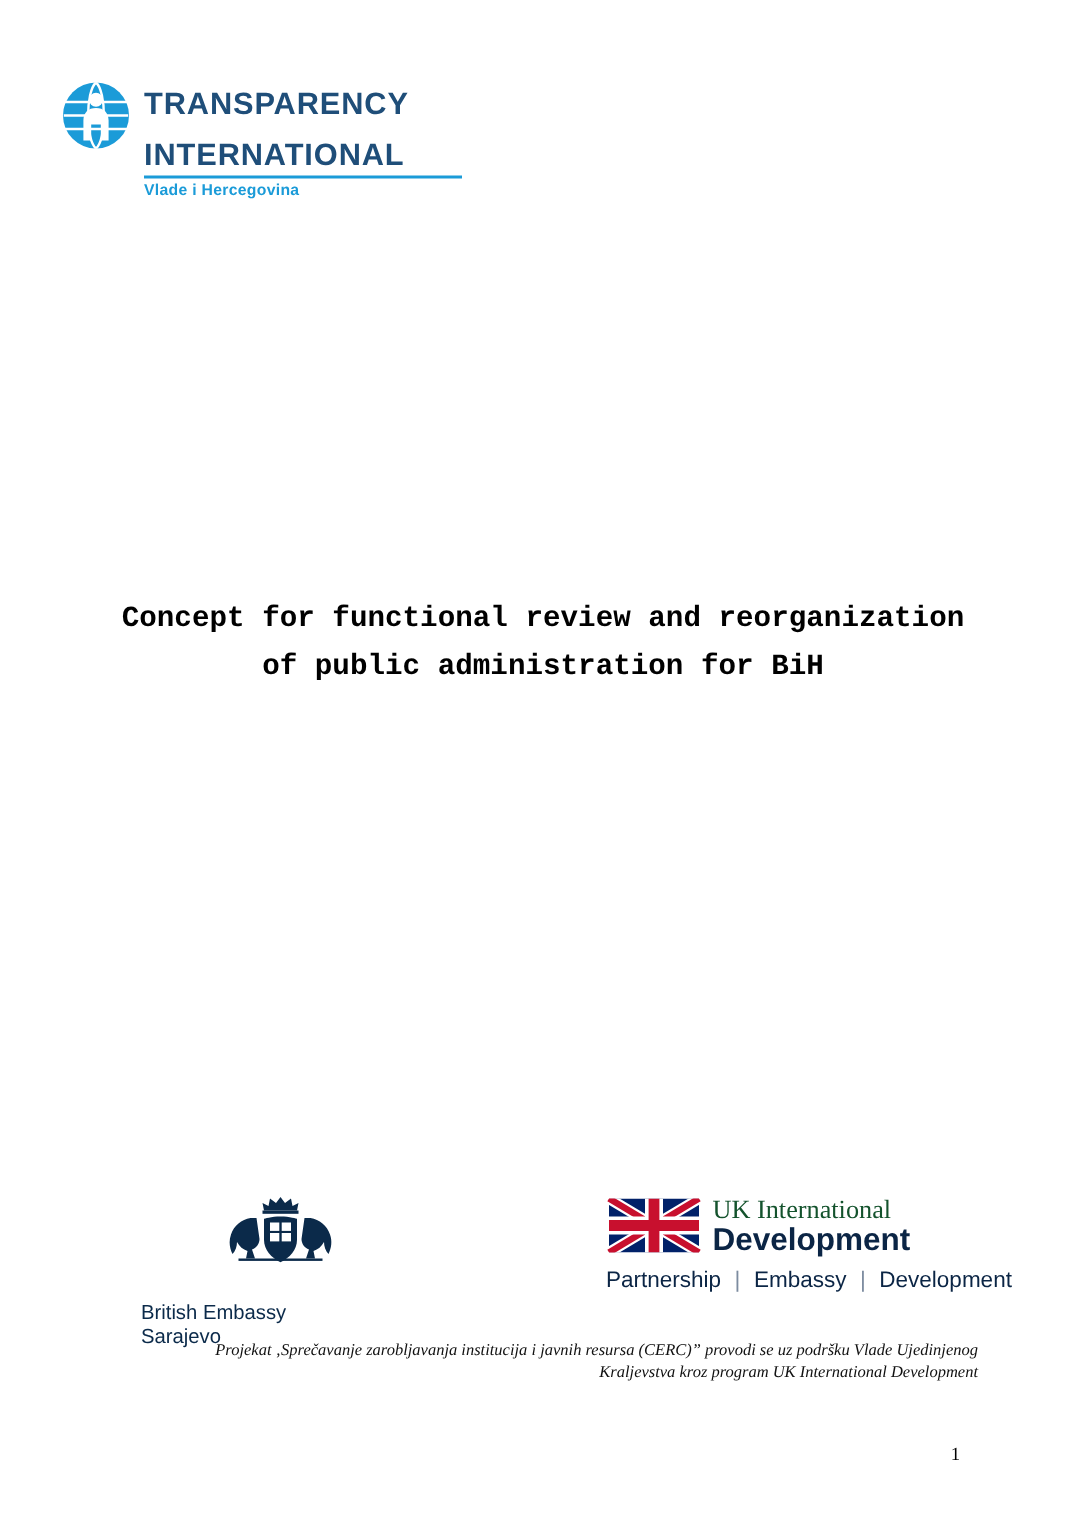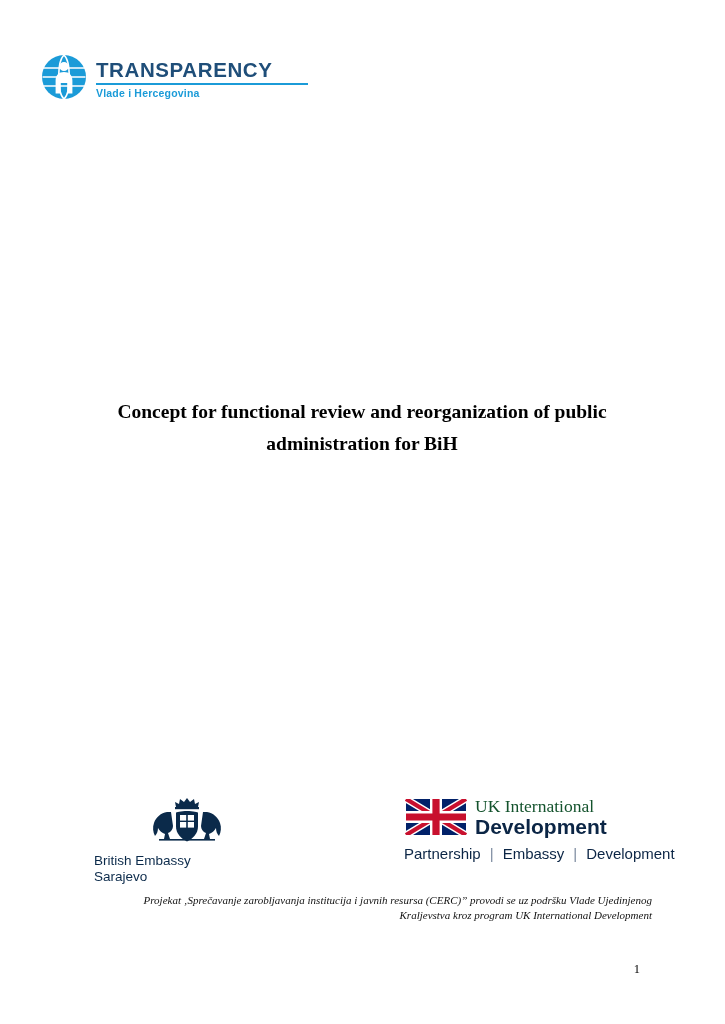--- a/index.html
+++ b/index.html
@@ -67,21 +67,21 @@
     white-space: nowrap;
   }
 
   
   .doc-title {
     position: absolute;
     left: 72px;
     top: 396px;
     width: 580px;
     text-align: center;
-    font-family: Liberation Serif, serif;
+    font-family: Liberation Mono, monospace;
     font-weight: bold;
     font-size: 19.5px;
     line-height: 32px;
     color: #000000;
   }
 
   
   .embassy {
     position: absolute;
     left: 92px;
@@ -89,21 +89,21 @@
     width: 190px;
     text-align: center;
   }
   .embassy .crest {
     width: 120px;
     height: 52px;
     margin: 0 auto;
     display: block;
   }
   .embassy .emb-text {
-    margin-top: 6px;
+    margin-top: 20px;
     font-family: "Liberation Sans", sans-serif;
     font-size: 13.5px;
     color: #0b2a4a;
     line-height: 16px;
     text-align: left;
     padding-left: 2px;
   }
 
   
   .ukid {
@@ -191,20 +191,21 @@
         <circle cx="24" cy="24" r="22" fill="#1b9bd8"></circle>
         <path d="M24 2c-7 6-7 38 0 44" fill="none" stroke="#ffffff" stroke-width="1.6"></path>
         <path d="M24 2c7 6 7 38 0 44" fill="none" stroke="#ffffff" stroke-width="1.6"></path>
         <path d="M3 15h42M3 33h42M2.5 24h43" fill="none" stroke="#ffffff" stroke-width="1.6"></path>
         <circle cx="24" cy="13.5" r="4.6" fill="#ffffff"></circle>
         <path d="M24 19c-5.2 0-8.4 3.2-8.4 8.4v13.2h5.2V30h6.4v10.6h5.2V27.4C32.4 22.2 29.2 19 24 19z" fill="#ffffff"></path>
       </svg>
     </span>
     <div class="ti-text">
       <div class="ti-line1">TRANSPARENCY</div>
+      <div class="ti-line2">INTERNATIONAL</div>
       <div class="ti-rule"></div>
       <div class="ti-sub">Vlade i Hercegovina</div>
     </div>
   </div>
 
   <div class="doc-title">Concept for functional review and reorganization of public administration for BiH</div>
 
   <div class="embassy">
     <span class="crest">
       <svg viewBox="0 0 120 52" width="120" height="52" aria-hidden="true">

